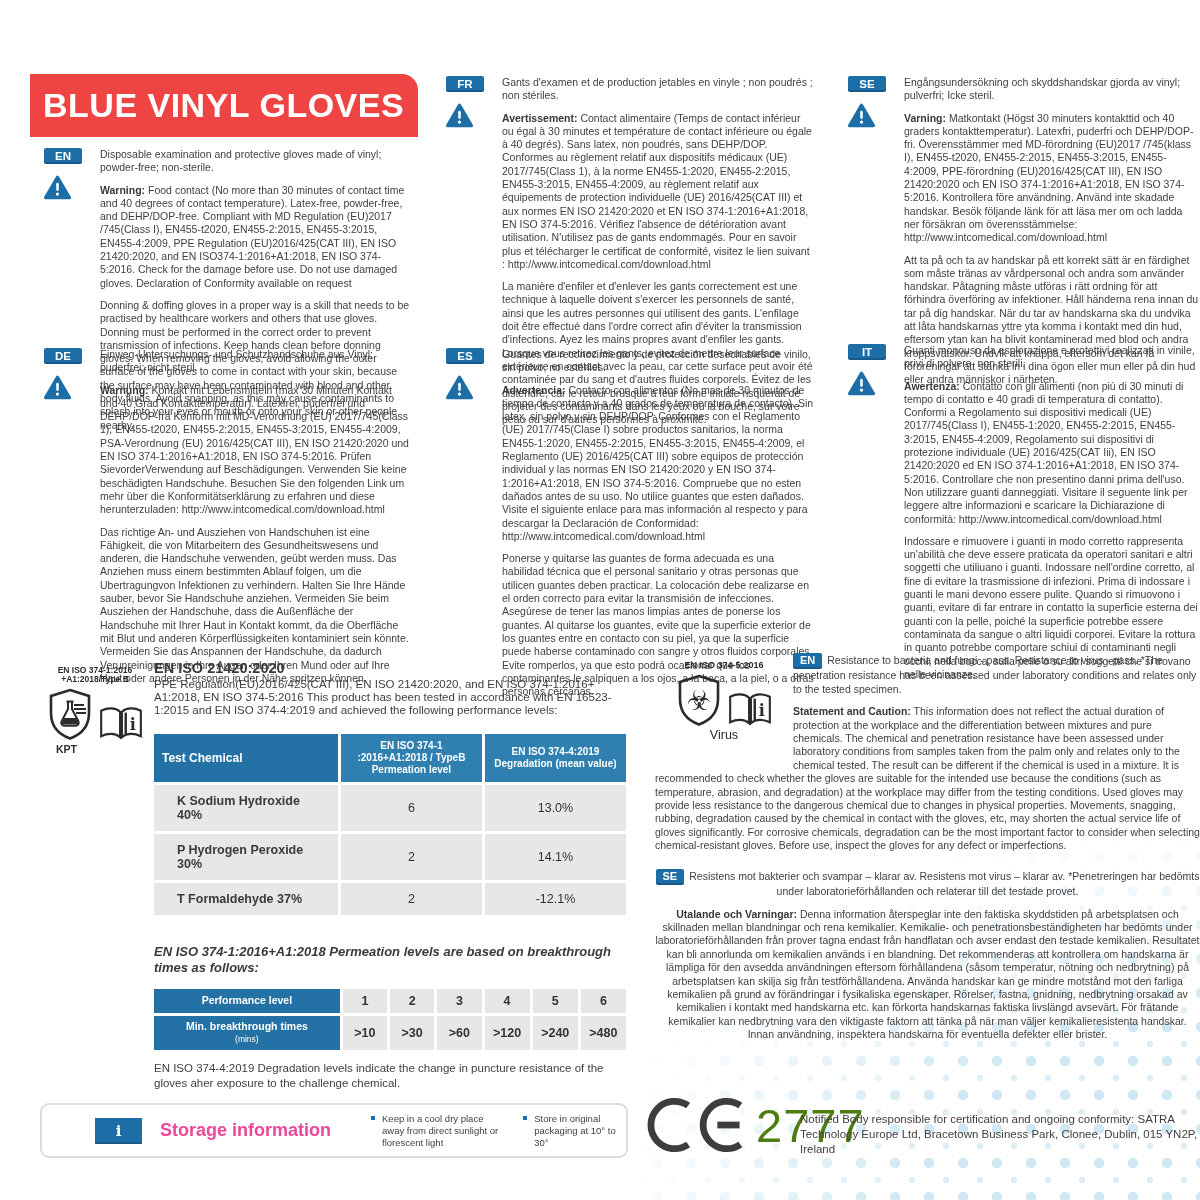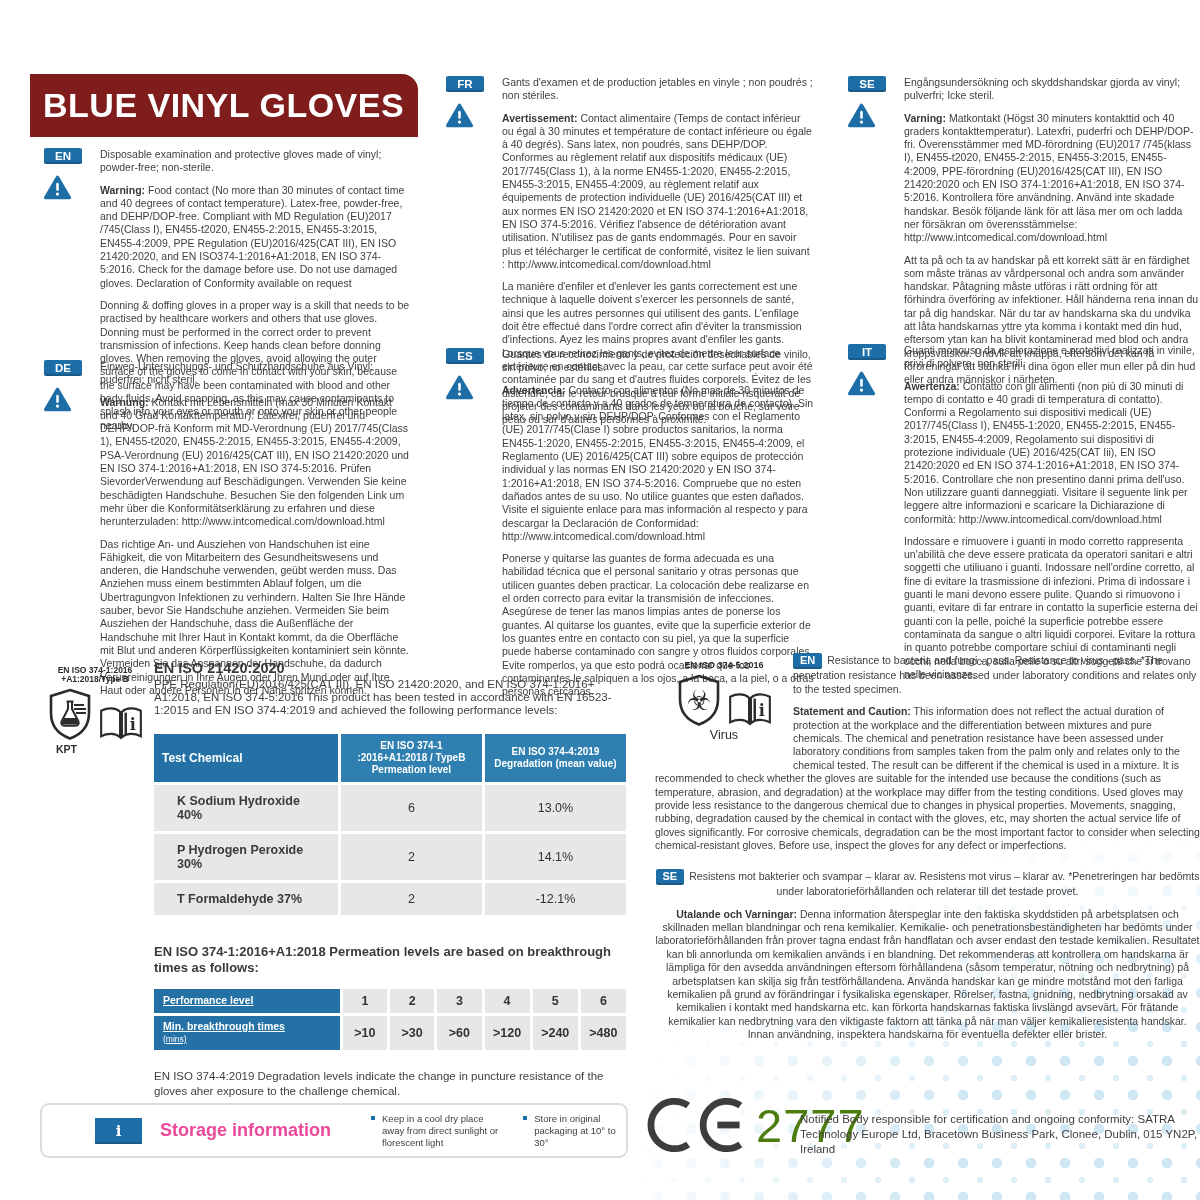--- a/index.html
+++ b/index.html
@@ -15,21 +15,21 @@
       radial-gradient(circle,#ddeef7 3px,transparent 3.5px);
     background-size:34px 34px,34px 34px;
     background-position:0 0,17px 17px;
     -webkit-mask-image:radial-gradient(ellipse at 100% 100%,#000 35%,transparent 75%);
     mask-image:radial-gradient(ellipse at 100% 100%,#000 35%,transparent 75%);
   }
   .z{position:relative;z-index:1;}
   
   .banner{
     position:absolute;left:30px;top:74px;width:388px;height:63px;
-    background:#7f1d1d;border-radius:0 16px 0 0;color:#fff;
+    background:#ef4444;border-radius:0 16px 0 0;color:#fff;
     display:flex;align-items:center;padding-left:13px;box-sizing:border-box;
   }
   .banner h1{margin:0;font-size:34px;letter-spacing:.5px;font-weight:bold;}
   
   .lang{position:absolute;display:flex;gap:14px;}
   .gutter{width:42px;flex:none;display:flex;flex-direction:column;align-items:flex-start;}
   .badge{
     background:#1d6ea6;color:#fff;font-weight:bold;font-size:11.5px;
     width:38px;text-align:center;padding:2px 0;border-radius:2px;
     box-shadow:inset 0 -2px 0 rgba(0,0,0,.18);
@@ -45,26 +45,26 @@
   .icon-row{display:flex;justify-content:center;align-items:flex-end;gap:6px;margin-top:4px;}
   .icon-caption{font-size:10.5px;font-weight:bold;color:#2b2b2b;margin-top:3px;text-align:left;padding-left:12px;}
   .cert-content{margin-left:110px;}
   .cert-content h2{margin:0 0 2px;font-size:14.5px;color:#3a3a3a;}
   .cert-intro{margin:0;font-size:11.5px;line-height:13px;}
   table.perm{border-collapse:separate;border-spacing:3px;margin:14px 0 0 -3px;width:478px;}
   table.perm th{background:#2f80b1;color:#fff;font-size:10px;font-weight:bold;line-height:12px;padding:6px 8px;text-align:center;}
   table.perm th.first{background:#2472a5;text-align:left;font-size:12px;width:182px;}
   table.perm td{background:#e7e7e7;font-size:12.5px;padding:9px 23px;text-align:center;color:#333;}
   table.perm td.first{text-align:left;font-weight:bold;color:#3a3a3a;}
-  .sub-head{font-size:13px;font-weight:bold;color:#3a3a3a;margin:26px 0 10px;line-height:16px;}
+  .sub-head{font-size:13px;font-weight:bold;color:#3a3a3a;margin:26px 0 10px;line-height:16px;font-style:italic;}
   table.levels{border-collapse:separate;border-spacing:3px;margin-left:-3px;width:478px;}
-  table.levels th{background:#2472a5;color:#fff;font-size:10.5px;font-weight:bold;text-align:left;padding:5px 9px;width:182px;line-height:11.5px;text-decoration:underline;}
+  table.levels th{background:#2472a5;color:#fff;font-size:10.5px;font-weight:bold;text-align:center;padding:5px 9px;width:182px;line-height:11.5px;}
   table.levels th .mins{font-size:8.5px;font-weight:normal;}
   table.levels td{background:#e7e7e7;font-size:12.5px;font-weight:bold;color:#333;text-align:center;padding:5px 2px;width:43px;}
-  .deg-note{font-size:11.5px;line-height:14.6px;margin-top:16px;}
+  .deg-note{font-size:11.5px;line-height:14.6px;margin-top:8px;}
   
   .virus{position:absolute;left:655px;top:653px;width:545px;font-size:10.5px;line-height:13.4px;}
   .vfloat{float:left;width:138px;text-align:center;padding-top:8px;min-height:112px;box-sizing:border-box;}
   .inline-badge{
     display:inline-block;background:#1d6ea6;color:#fff;font-weight:bold;font-size:11px;
     padding:1px 7px 2px;border-radius:2px;margin-right:5px;box-shadow:inset 0 -2px 0 rgba(0,0,0,.18);
   }
   .virus p{margin:0 0 9px;}
   .virus b{color:#383838;}
   .se-part{margin-top:16px;text-align:center;}
@@ -108,21 +108,21 @@
         <circle cx="16" cy="22.3" r="1.9" fill="#fff"></circle>
       </svg>
   </div>
   <div class="lang-text">
     <p>Disposable examination and protective gloves made of vinyl; powder-free; non-sterile.</p>
     <p><b>Warning:</b> <span>Food contact (No more than 30 minutes of contact time and 40 degrees of contact temperature). Latex-free, powder-free, and DEHP/DOP-free. Compliant with MD Regulation (EU)2017 /745(Class I), EN455-t2020, EN455-2:2015, EN455-3:2015, EN455-4:2009, PPE Regulation (EU)2016/425(CAT III), EN ISO 21420:2020, and EN ISO374-1:2016+A1:2018, EN ISO 374-5:2016. Check for the damage before use. Do not use damaged gloves. Declaration of Conformity available on request</span></p>
     <p>Donning &amp; doffing gloves in a proper way is a skill that needs to be practised by healthcare workers and others that use gloves. Donning must be performed in the correct order to prevent transmission of infections. Keep hands clean before donning gloves. When removing the gloves, avoid allowing the outer surface of the gloves to come in contact with your skin, because the surface may have been contaminated with blood and other body fluids. Avoid snapping, as this may cause contaminants to splash into your eyes or mouth or onto your skin or other people nearby.</p>
   </div>
 </section>
 
-<section class="lang z" style="left:44px;top:360px;width:368px">
+<section class="lang z" style="left:44px;top:348px;width:368px">
   <div class="gutter">
     <div class="badge">DE</div>
     <svg class="warn" width="27" height="25" viewBox="0 0 32 29">
         <path d="M16 2.5 L30 26.5 L2 26.5 Z" fill="#1d6ea6" stroke="#1d6ea6" stroke-width="4" stroke-linejoin="round"></path>
         <rect x="14.5" y="9" width="3" height="9.5" rx="1.5" fill="#fff"></rect>
         <circle cx="16" cy="22.3" r="1.9" fill="#fff"></circle>
       </svg>
   </div>
   <div class="lang-text">
     <p>Einweg-Untersuchungs- und Schutzhandschuhe aus Vinyl; puderfrei; nicht steril.</p>

